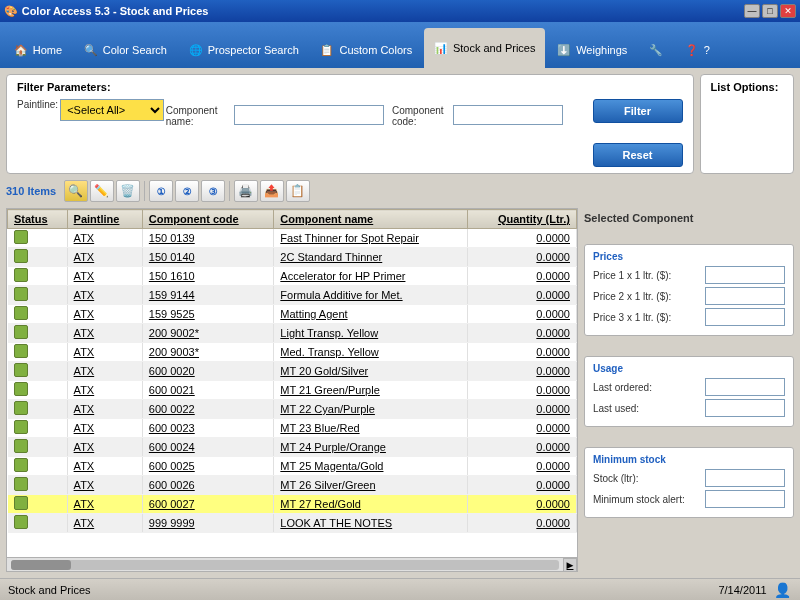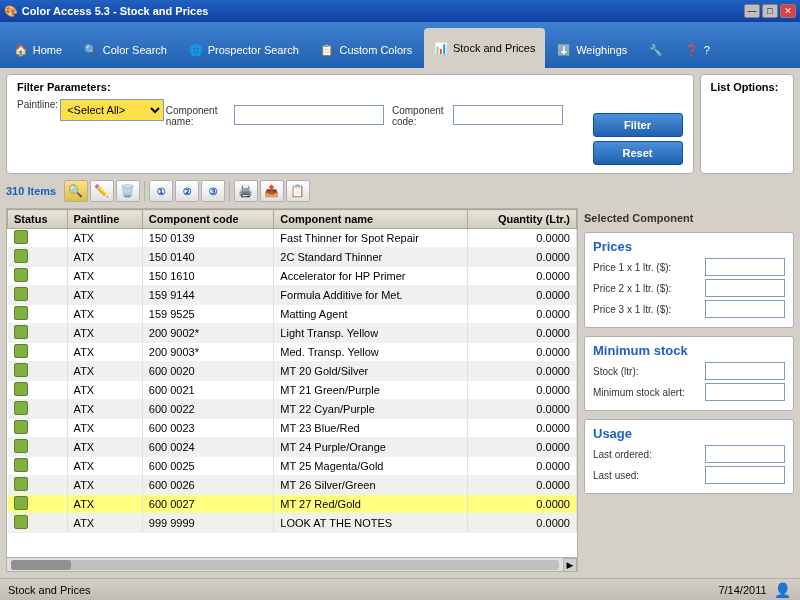--- a/index.html
+++ b/index.html
@@ -92,23 +92,22 @@
       border: 1px solid #7f9db9;
       height: 22px;
       padding: 0 2px;
       font-size: 11px;
       width: 115px;
       background: #fde047;
     }
     .filter-buttons {
       display: flex;
       flex-direction: column;
-      gap: 4px;
+      gap: 20px;
       margin-left: 20px;
-      margin-top: 14px;
       align-items: flex-end;
     }
     .btn-filter, .btn-reset {
       width: 90px;
       height: 24px;
       background: linear-gradient(to bottom, #4a90d9 0%, #2060b0 100%);
       color: white;
       border: 1px solid #1050a0;
       border-radius: 3px;
       cursor: pointer;
@@ -184,20 +183,21 @@
     }
 
     
     .data-table-container {
       flex: 1;
       background: white;
       border: 1px solid #b0b0b0;
       overflow: hidden;
       display: flex;
       flex-direction: column;
+      text-decoration: underline;
     }
     .data-table {
       width: 100%;
       border-collapse: collapse;
       font-size: 11px;
     }
     .data-table thead th {
       background: linear-gradient(to bottom, #e8e4d8 0%, #d0ccbf 100%);
       border: 1px solid #b0a890;
       padding: 3px 6px;
@@ -235,38 +235,38 @@
       border-top: 1px solid #b0b0b0;
       display: flex;
       align-items: center;
     }
 
     
     .right-panel {
       width: 210px;
       display: flex;
       flex-direction: column;
-      gap: 4px;
+      gap: 16px;
     }
     .selected-component-title {
       font-weight: bold;
       font-size: 11px;
       color: #333;
       padding: 4px 0;
     }
     .detail-section {
       background: white;
       border: 1px solid #b0b0b0;
       border-radius: 3px;
       padding: 6px 8px;
       margin-bottom: 4px;
     }
     .detail-section-title {
       color: #2060c0;
-      font-size: 13px;
+      font-size: 10px;
       font-weight: bold;
       margin-bottom: 4px;
     }
     .detail-row {
       display: flex;
       align-items: center;
       justify-content: space-between;
       margin-bottom: 3px;
     }
     .detail-label { font-size: 10px; color: #333; flex: 1; }
@@ -547,39 +547,39 @@
           <span class="detail-label">Price 2 x 1 ltr. ($):</span>
           <input class="detail-input" type="text" style="">
         </div>
         <div class="detail-row">
           <span class="detail-label">Price 3 x 1 ltr. ($):</span>
           <input class="detail-input" type="text" style="">
         </div>
       </div>
 
       <div class="detail-section">
+        <div class="detail-section-title">Usage</div>
+        <div class="detail-row">
+          <span class="detail-label">Last ordered:</span>
+          <input class="detail-input" type="text" style="">
+        </div>
+        <div class="detail-row">
+          <span class="detail-label">Last used:</span>
+          <input class="detail-input" type="text" style="">
+        </div>
+      </div>
+
+      <div class="detail-section">
         <div class="detail-section-title">Minimum stock</div>
         <div class="detail-row">
           <span class="detail-label">Stock (ltr):</span>
           <input class="detail-input" type="text" style="">
         </div>
         <div class="detail-row">
           <span class="detail-label">Minimum stock alert:</span>
-          <input class="detail-input" type="text" style="">
-        </div>
-      </div>
-
-      <div class="detail-section">
-        <div class="detail-section-title">Usage</div>
-        <div class="detail-row">
-          <span class="detail-label">Last ordered:</span>
-          <input class="detail-input" type="text" style="">
-        </div>
-        <div class="detail-row">
-          <span class="detail-label">Last used:</span>
           <input class="detail-input" type="text" style="">
         </div>
       </div>
     </div>
 
   </div>
 </div>
 
 <div class="status-bar">
   <span>Stock and Prices</span>

